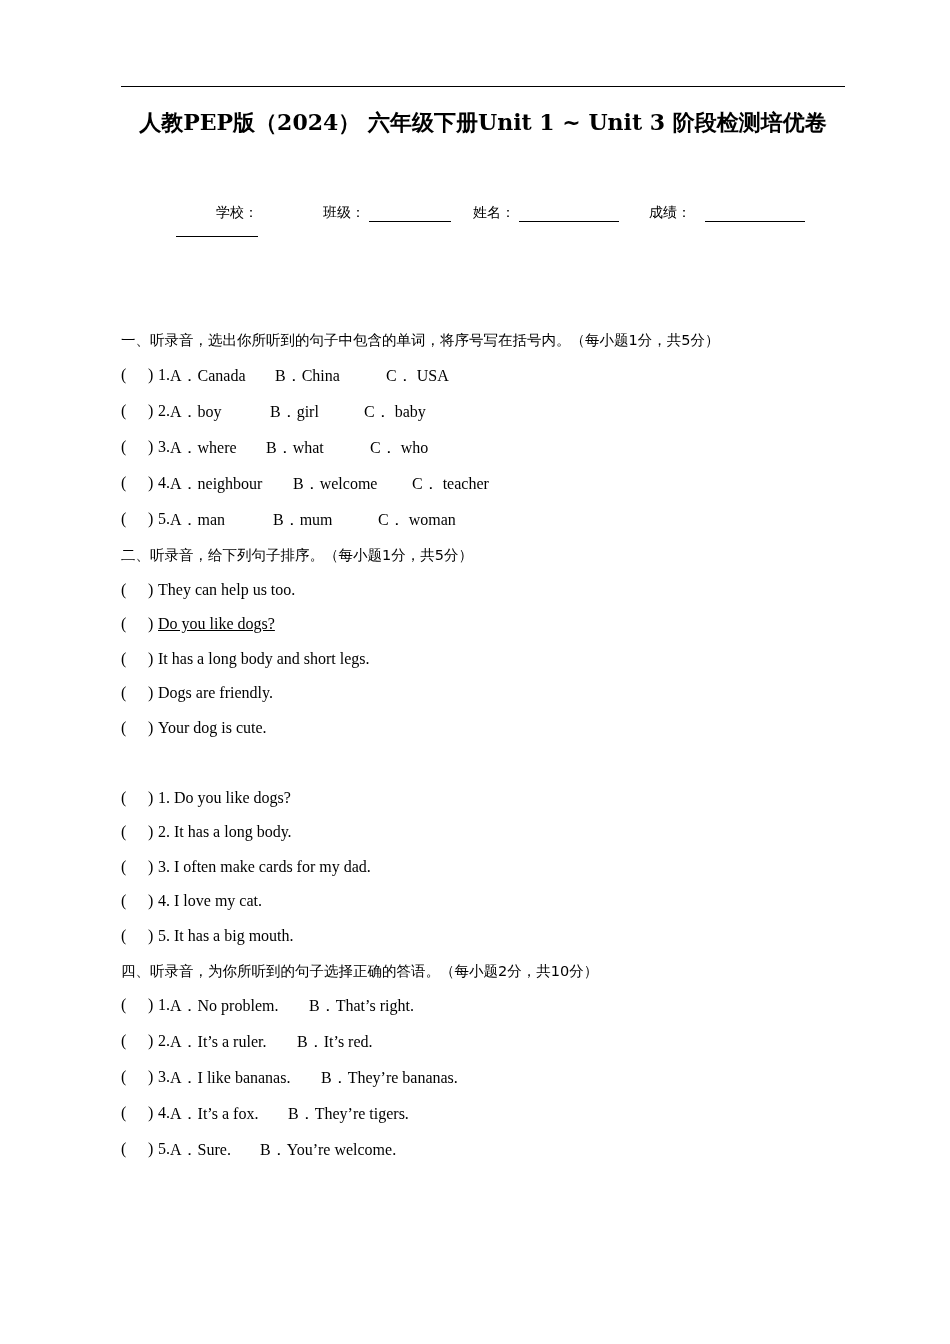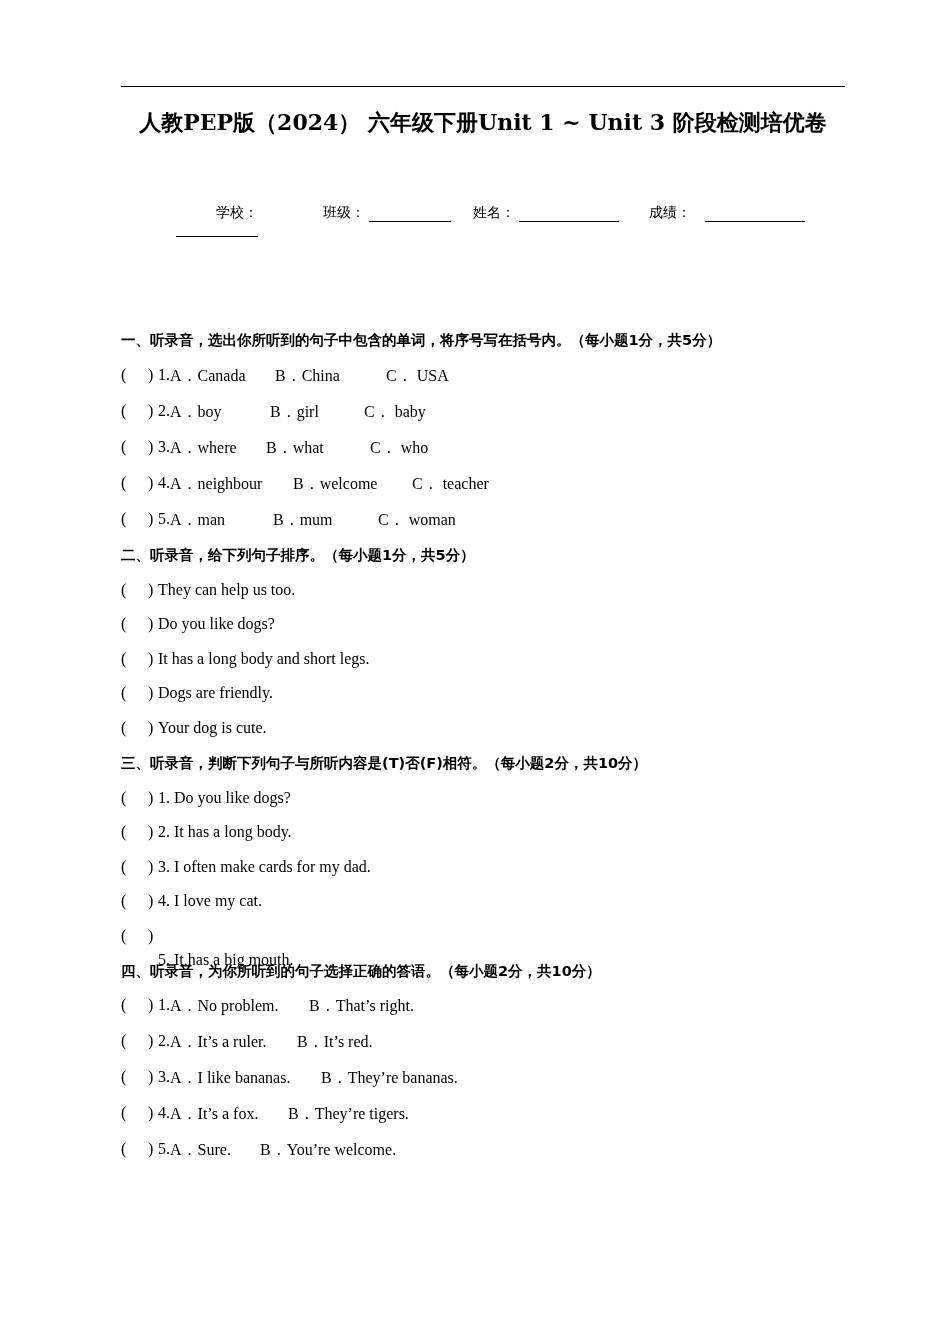--- a/index.html
+++ b/index.html
@@ -7,21 +7,21 @@
     .page { position: absolute; left: 8px; top: 0; width: 950px; height: 1344px; background: #fff; }
     .rule { position: absolute; left: 113px; top: 86px; width: 724px; height: 0; border-top: 1.5px solid #000; }
     .title { position: absolute; left: 0; top: 108px; width: 950px; text-align: center;
       font-family: "DejaVu Serif", "Liberation Serif", serif; font-size: 22px; font-weight: bold; letter-spacing: 0px; white-space: nowrap; }
     .info-row { position: absolute; top: 204px; left: 0; width: 950px; height: 24px; font-family: "DejaVu Sans", sans-serif; font-size: 14px; }
     .info-field { position: absolute; top: 0; display: flex; align-items: flex-end; }
     .info-label { white-space: nowrap; }
     .info-blank { display: inline-block; border-bottom: 1px solid #000; height: 14px; margin-left: 4px; }
     .part-heading { position: absolute; left: 0; width: 950px; text-align: center;
       font-family: "DejaVu Serif", "Liberation Serif", serif; font-size: 19px; font-weight: bold; }
-    .section-heading { position: absolute; left: 113px; font-family: "DejaVu Sans", sans-serif; font-weight: bold; font-size: 14.5px; white-space: nowrap; }
+    .section-heading { position: absolute; left: 113px; font-family: "DejaVu Sans", sans-serif; font-weight: normal; font-size: 14.5px; white-space: nowrap; }
     .line { position: absolute; left: 113px; font-family: "Liberation Serif", "DejaVu Serif", serif; font-size: 16px; white-space: nowrap; height: 20px; }
     .line span { position: absolute; top: 0; white-space: nowrap; }
     .paren-l { left: 0; }
     .paren-r { left: 27px; }
   </style>
 </head>
 <body>
 
 <div class="page">
 
@@ -95,39 +95,38 @@
   <div class="section-heading" style="top:546px;">二、听录音，给下列句子排序。（每小题1分，共5分）</div>
 
   <div class="line" style="top:581px;">
     <span class="paren-l">(</span>
     <span class="paren-r">)</span>
     <span style="left:37px;">They can help us too.</span>
   </div>
   <div class="line" style="top:615px;">
     <span class="paren-l">(</span>
     <span class="paren-r">)</span>
-    <span style="left:37px;">Do you like dogs?</span>
+    <span style="left:37px;text-decoration:underline;">Do you like dogs?</span>
   </div>
   <div class="line" style="top:650px;">
     <span class="paren-l">(</span>
     <span class="paren-r">)</span>
     <span style="left:37px;">It has a long body and short legs.</span>
   </div>
   <div class="line" style="top:684px;">
     <span class="paren-l">(</span>
     <span class="paren-r">)</span>
     <span style="left:37px;">Dogs are friendly.</span>
   </div>
   <div class="line" style="top:719px;">
     <span class="paren-l">(</span>
     <span class="paren-r">)</span>
     <span style="left:37px;text-align:right;">Your dog is cute.</span>
   </div>
 
-  <div class="section-heading" style="top:754px;">三、听录音，判断下列句子与所听内容是(T)否(F)相符。（每小题2分，共10分）</div>
 
   <div class="line" style="top:789px;">
     <span class="paren-l">(</span>
     <span class="paren-r">)</span>
     <span style="left:37px;">1. Do you like dogs?</span>
   </div>
   <div class="line" style="top:823px;">
     <span class="paren-l">(</span>
     <span class="paren-r">)</span>
     <span style="left:37px;">2. It has a long body.</span>
@@ -138,21 +137,21 @@
     <span style="left:37px;">3. I often make cards for my dad.</span>
   </div>
   <div class="line" style="top:892px;">
     <span class="paren-l">(</span>
     <span class="paren-r">)</span>
     <span style="left:37px;">4. I love my cat.</span>
   </div>
   <div class="line" style="top:927px;">
     <span class="paren-l">(</span>
     <span class="paren-r">)</span>
-    <span style="left:37px;margin-top:24px;">5. It has a big mouth.</span>
+    <span style="left:37px;">5. It has a big mouth.</span>
   </div>
 
   <div class="section-heading" style="top:962px;">四、听录音，为你所听到的句子选择正确的答语。（每小题2分，共10分）</div>
 
   <div class="line" style="top:996px;">
     <span class="paren-l">(</span>
     <span class="paren-r">)</span>
     <span style="left:37px;">1.</span>
     <span style="left:49px;">A．No problem.</span>
     <span style="left:188px;">B．That’s right.</span>

